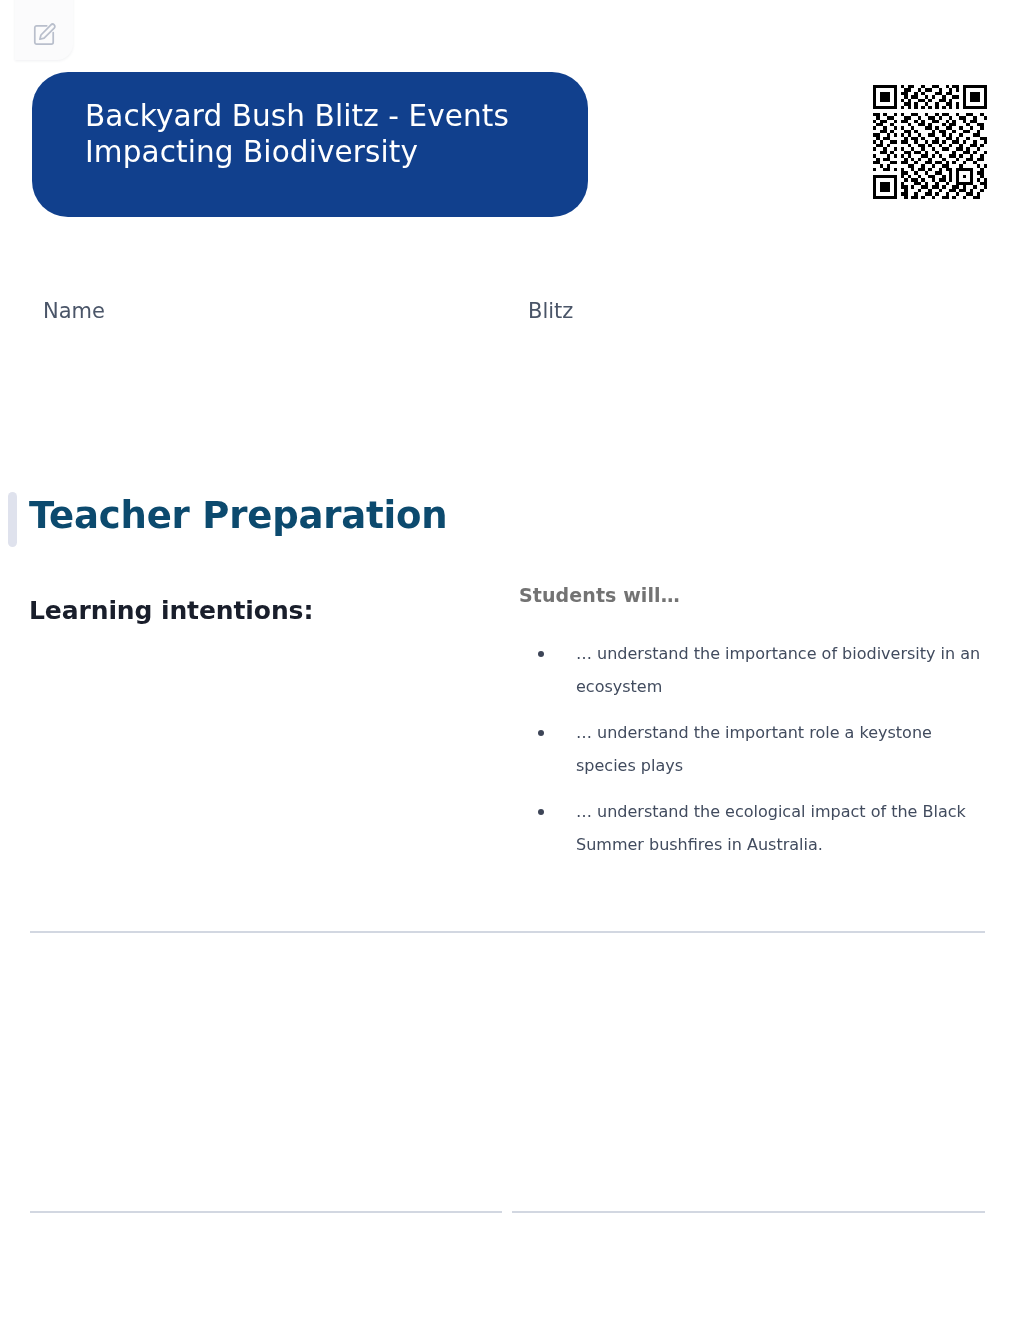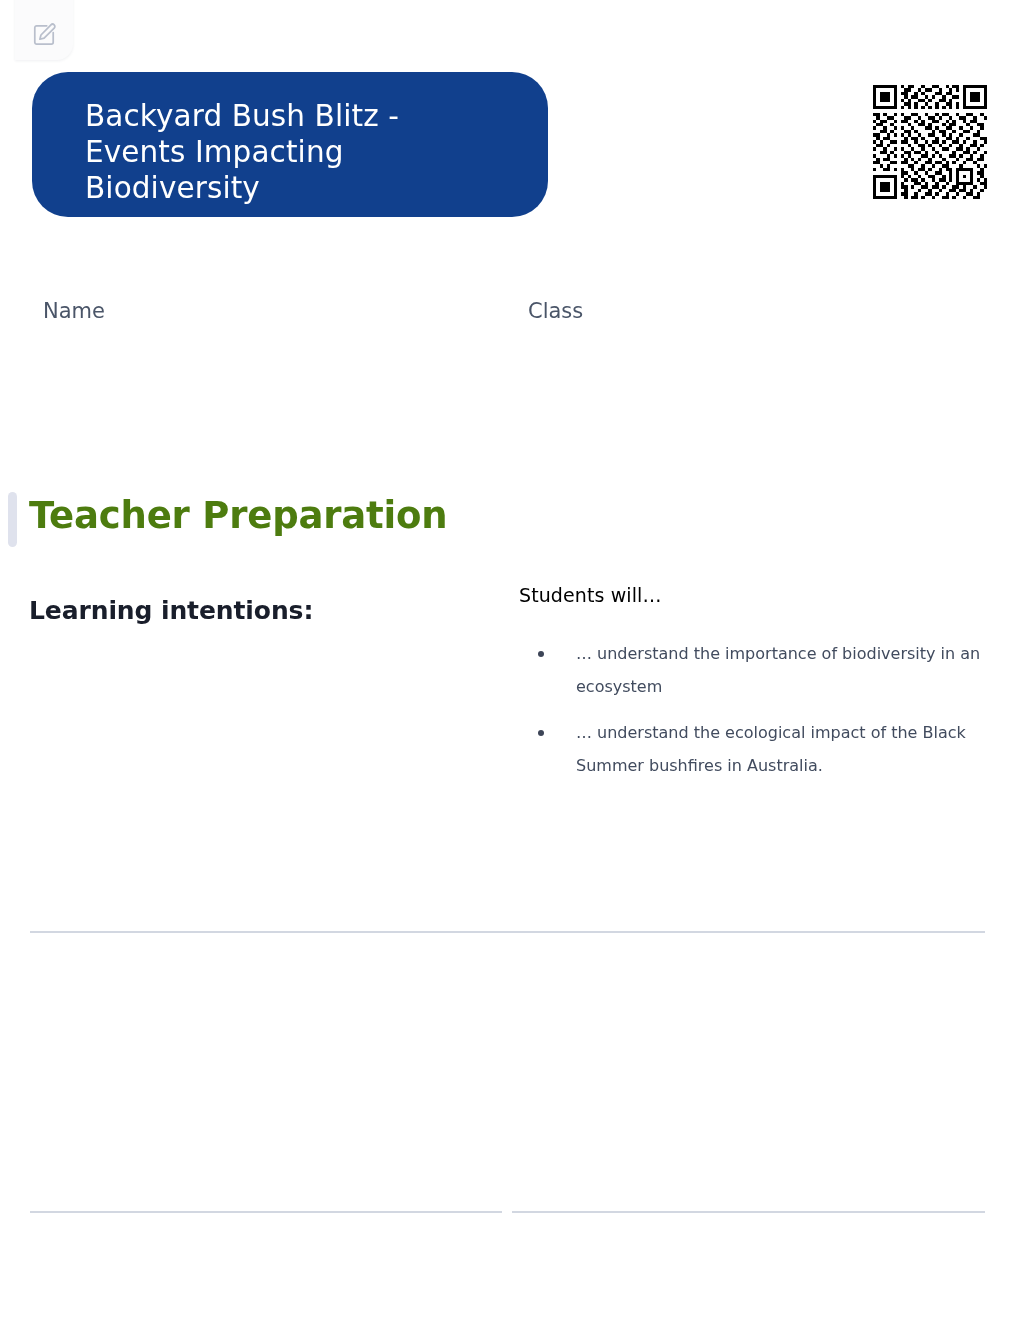--- a/index.html
+++ b/index.html
@@ -32,21 +32,21 @@
     padding-bottom: 12px;
     box-sizing: border-box;
   }
   .edit-chip svg { display: block; }
 
   
   .title-card {
     position: absolute;
     left: 32px;
     top: 72px;
-    width: 516px;
+    width: 556px;
     height: 145px;
     background: #11408d;
     border-radius: 36px;
     box-sizing: border-box;
     padding: 26px 40px 0 53px;
   }
   .title-card .title-text {
     color: #ffffff;
     font-size: 29.5px;
     line-height: 36px;
@@ -101,21 +101,21 @@
     border-radius: 5px;
     background: #dfe2ed;
   }
   .section-heading .heading-text {
     position: absolute;
     left: 29px;
     top: 0;
     font-size: 37px;
     line-height: 56px;
     font-weight: 700;
-    color: #4d7c0f;
+    color: #0c4a6e;
     letter-spacing: -0.2px;
   }
 
   
   .body-grid {
     position: absolute;
     left: 0;
     top: 578px;
     width: 1012px;
   }
@@ -134,22 +134,22 @@
   .li-title {
     font-size: 25px;
     line-height: 34px;
     font-weight: 700;
     color: #191e2b;
     letter-spacing: -0.1px;
   }
   .sw-title {
     font-size: 19px;
     line-height: 28px;
-    font-weight: 400;
-    color: #000000;
+    font-weight: 700;
+    color: #737373;
     letter-spacing: 0.1px;
     margin-top: 3px;
   }
   ul.sw-list {
     list-style: none;
     margin: 28px 0 0 0;
     padding: 0;
   }
   ul.sw-list li {
     position: relative;
@@ -509,38 +509,39 @@
           <rect x="23" y="32" width="1" height="1"></rect>
         <rect x="26" y="32" width="1" height="1"></rect>
           <rect x="29" y="32" width="2" height="1"></rect>
       </g>
     </svg>
   </span>
 </div>
 
 <div class="field-row">
   <div class="field-label name">Name</div>
-  <div class="field-label class">Class</div>
+  <div class="field-label class">Blitz</div>
 </div>
 
 <div class="section-heading">
   <span class="accent-bar"></span>
   <div class="heading-text">Teacher Preparation</div>
 </div>
 
 <div class="body-grid">
 
   <div class="col-left">
     <div class="li-title">Learning intentions:</div>
   </div>
 
   <div class="col-right">
     <div class="sw-title">Students will…</div>
     <ul class="sw-list">
       <li>… understand the importance of biodiversity in an ecosystem</li>
+      <li>… understand the important role a keystone species plays</li>
       <li>… understand the ecological impact of the Black Summer bushfires in Australia.</li>
     </ul>
   </div>
 
 </div>
 
 <div class="rule rule-full"></div>
 <div class="rule rule-bl"></div>
 <div class="rule rule-br"></div>
 

